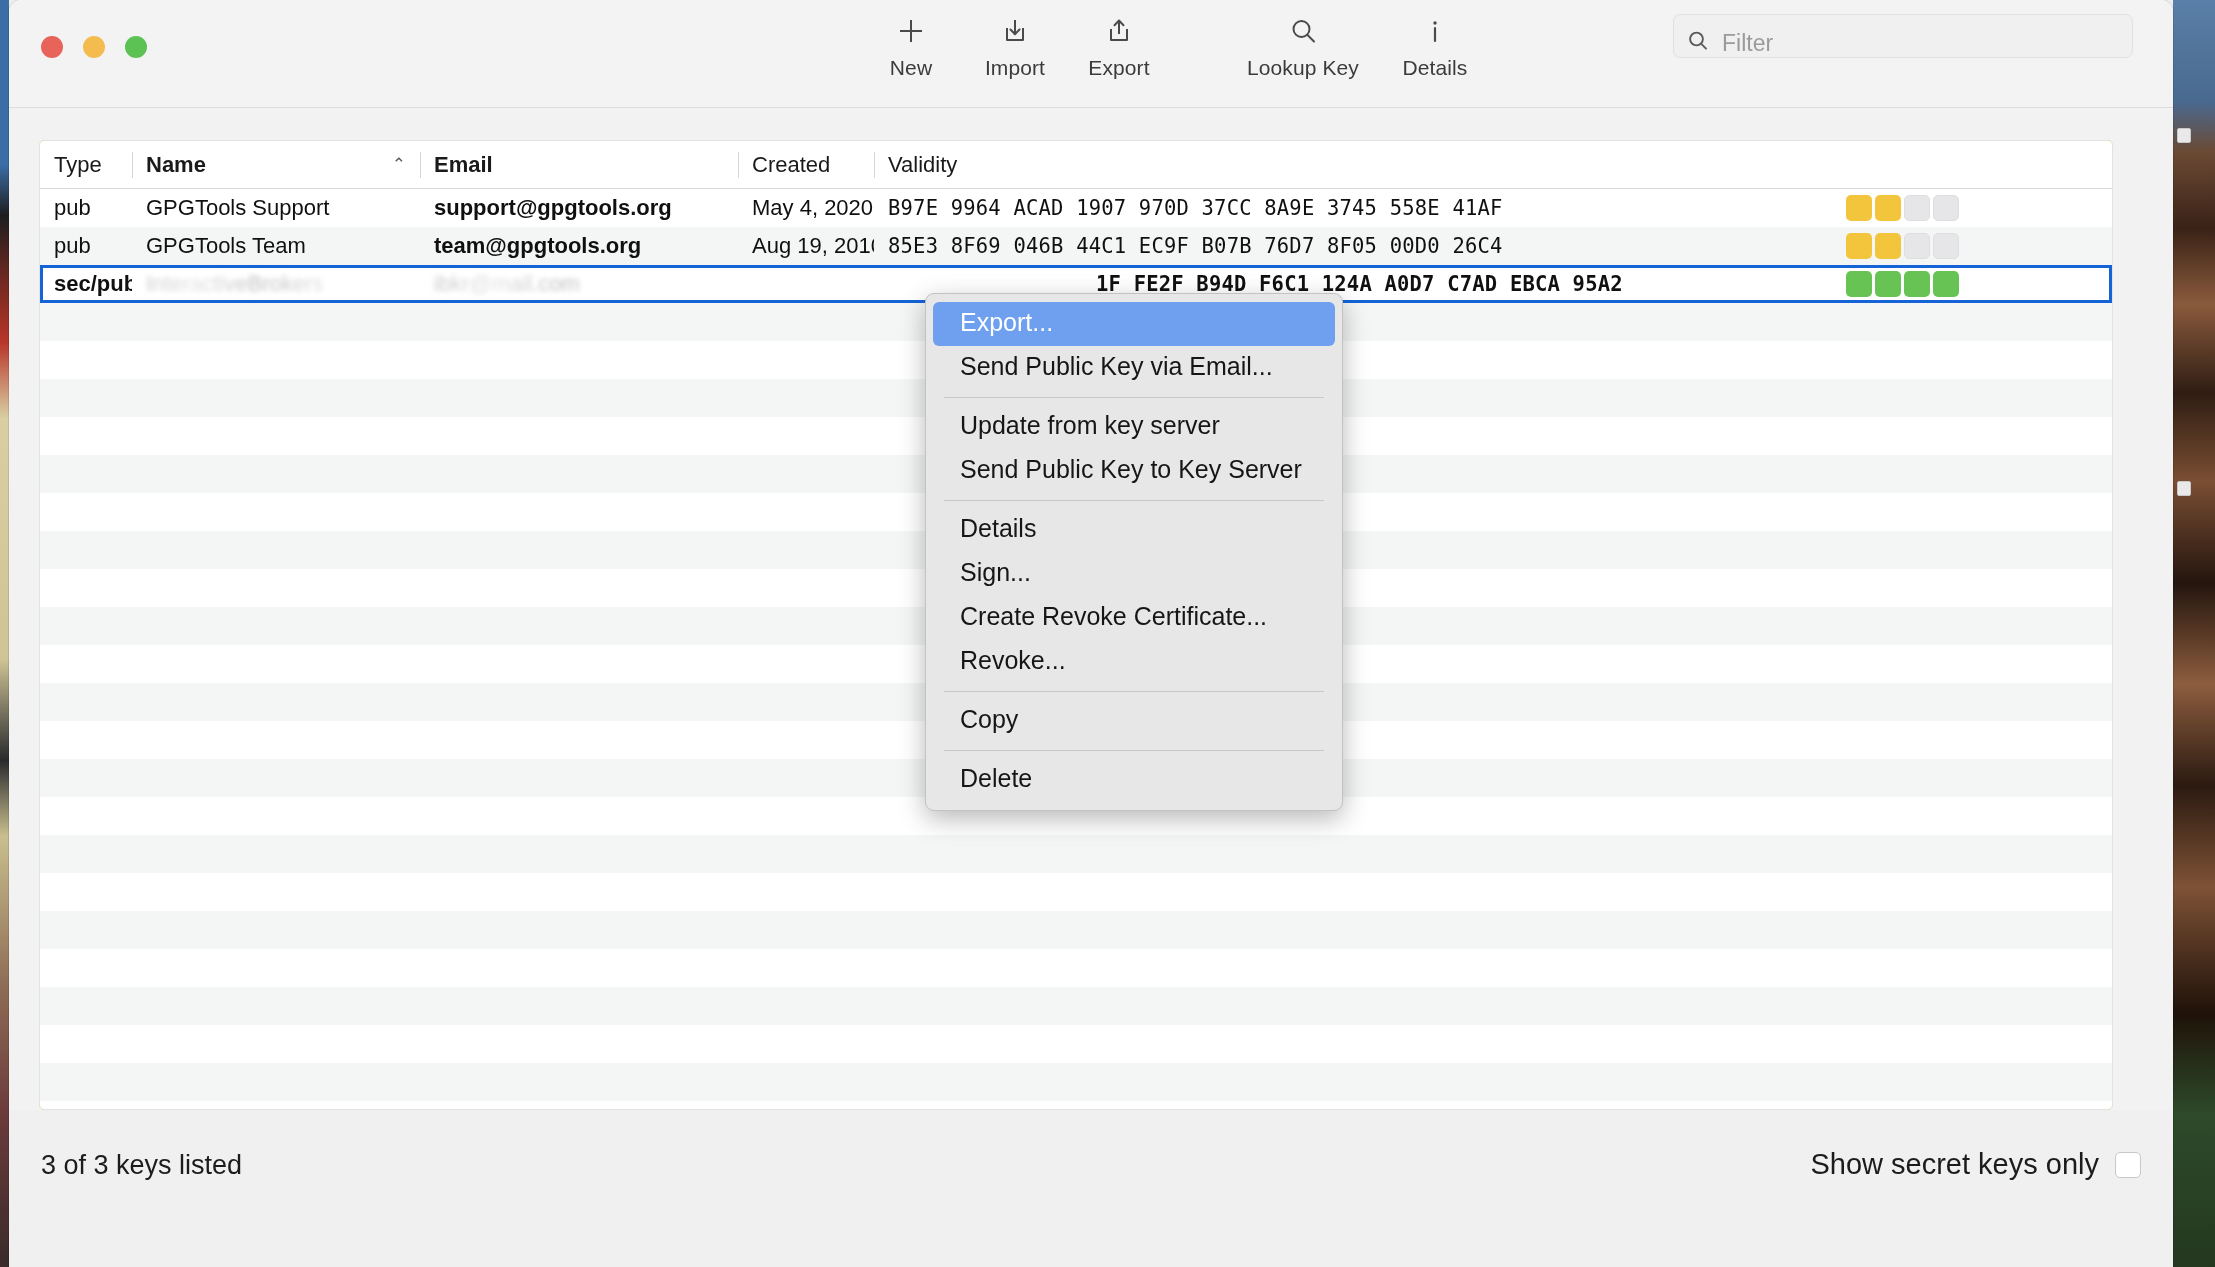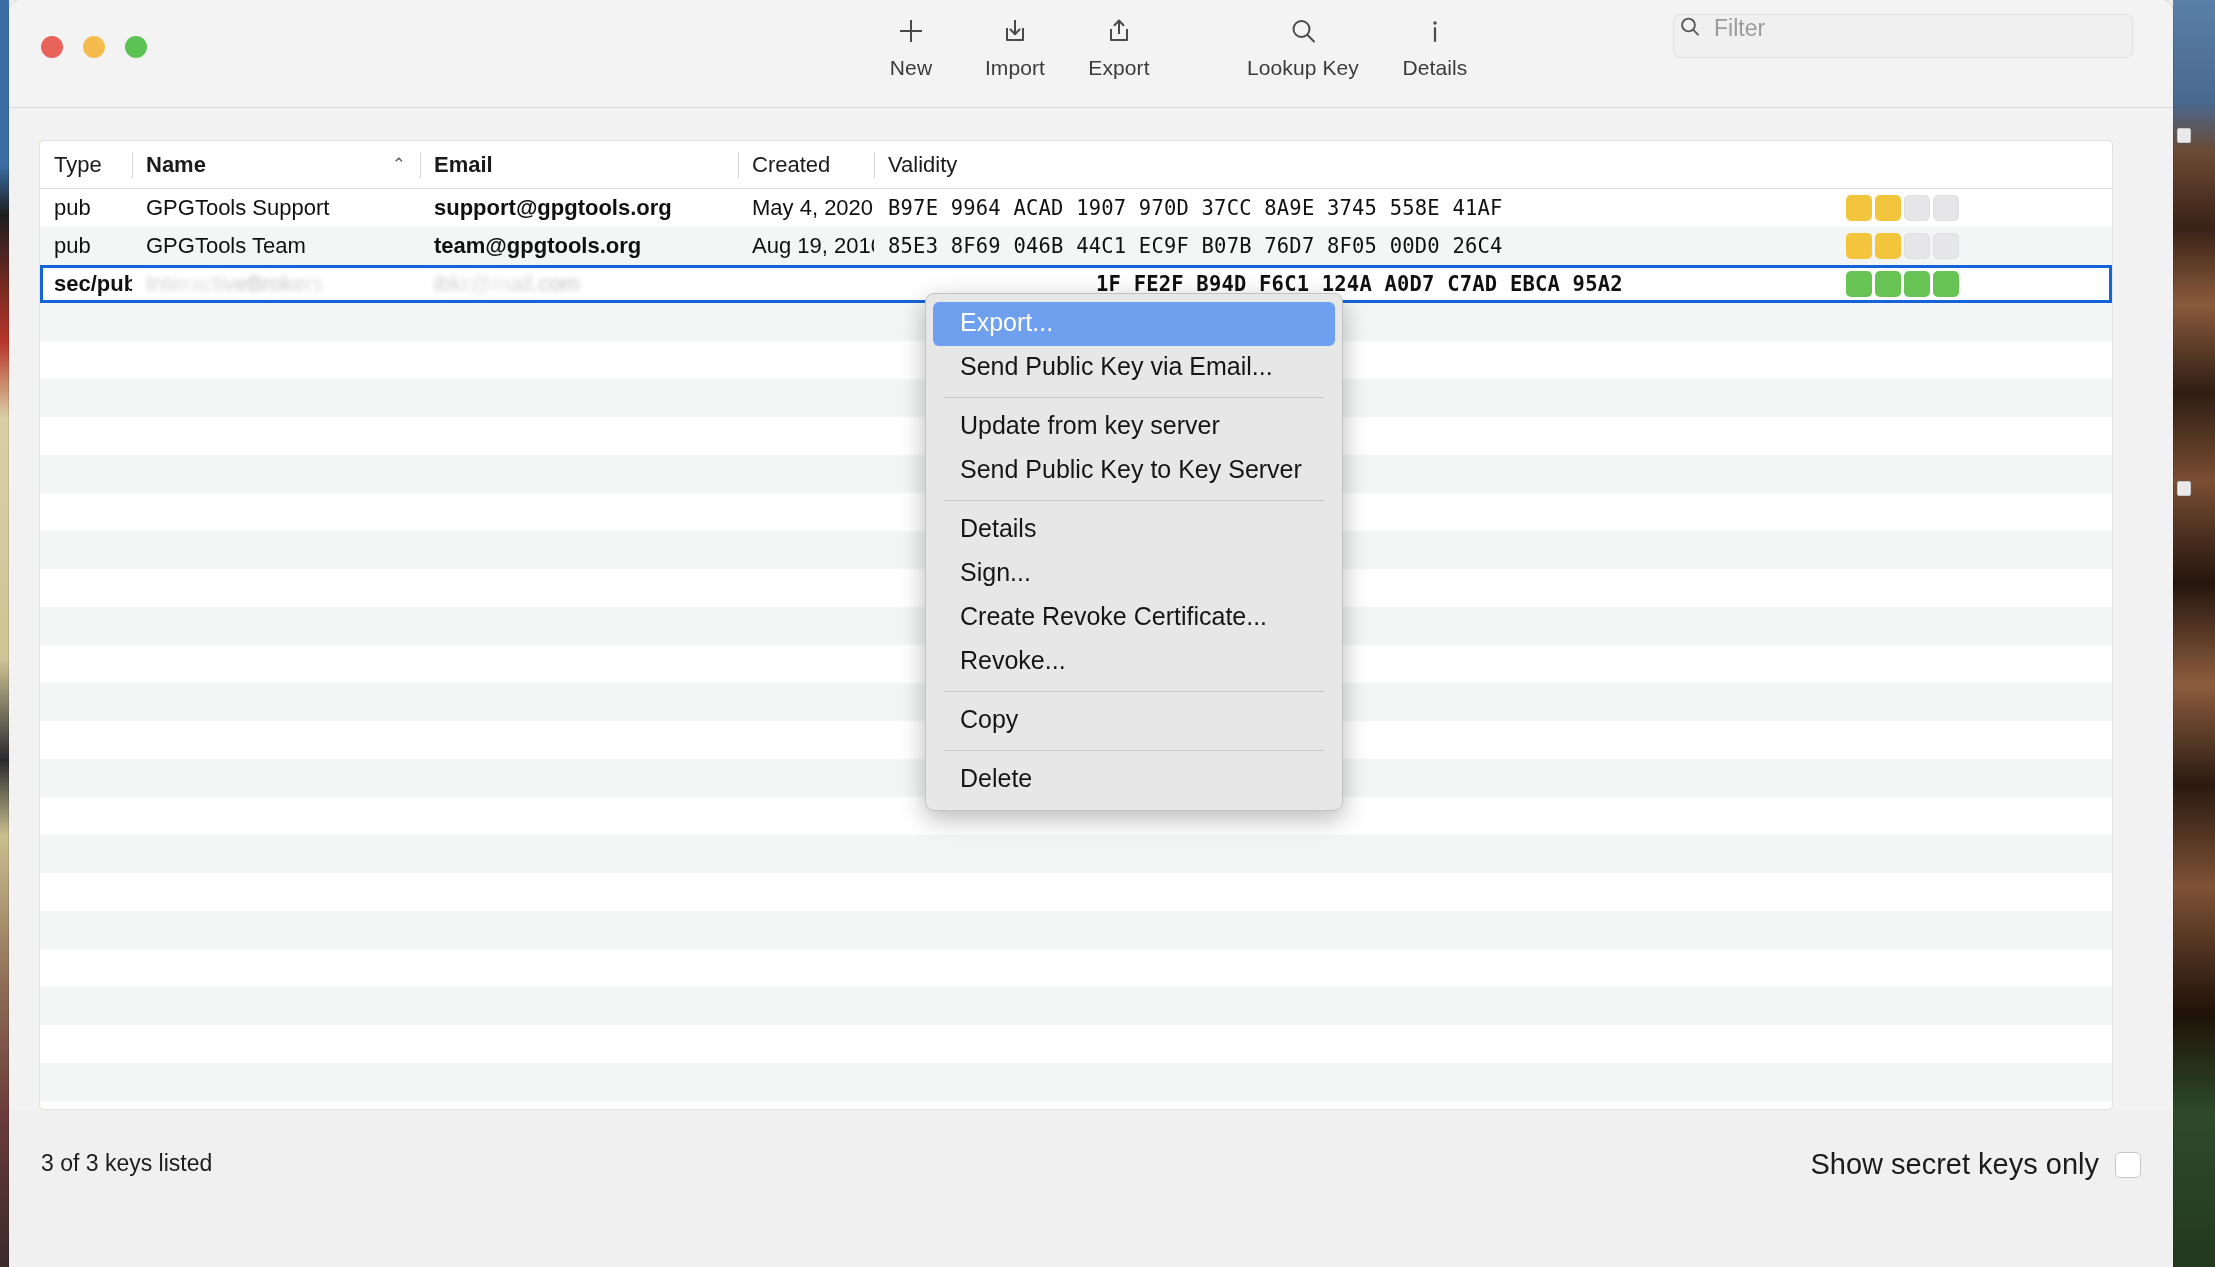--- a/index.html
+++ b/index.html
@@ -120,22 +120,22 @@
 
   
   #filter-field {
     position: absolute;
     right: 40px; top: 14px;
     width: 460px; height: 44px;
     background: #f0f0f0;
     border: 1px solid #e0e0e0;
     border-radius: 7px;
     display: flex;
-    align-items: flex-start;
-    padding: 0 4px;
+    align-items: flex-end;
+    padding: 0 12px;
     gap: 12px;
   }
   #filter-field .fplaceholder {
     font-size: 23px;
     color: #9b9b9b;
   }
 
   
   #table-wrap {
     position: absolute;
@@ -254,21 +254,21 @@
   #footer {
     position: absolute;
     left: 0; bottom: 0;
     width: 100%;
     height: 157px;
     background: #f0f0f0;
   }
   #keys-listed {
     position: absolute;
     left: 32px; top: 40px;
-    font-size: 23px;
+    font-size: 27px;
     color: #1c1c1c;
   }
   #secret-only {
     position: absolute;
     right: 32px; top: 38px;
     display: flex;
     align-items: center;
     gap: 16px;
   }
   #secret-only .sk-label {

